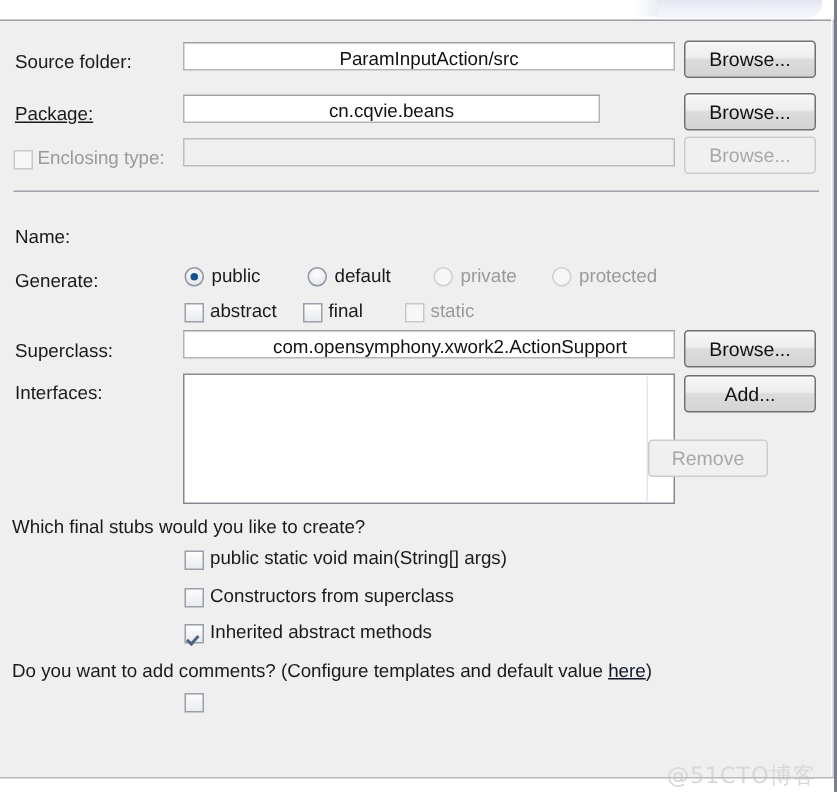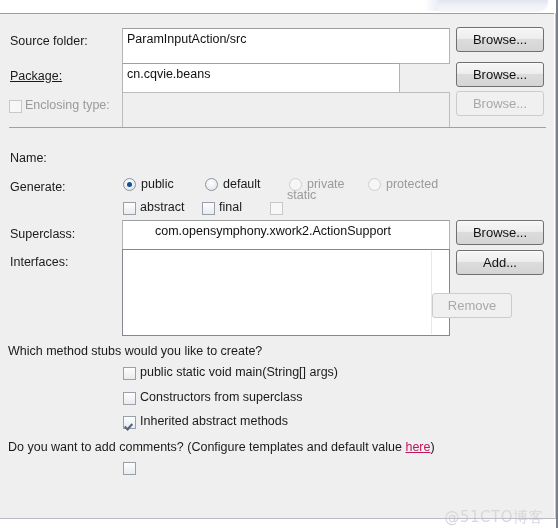--- a/index.html
+++ b/index.html
@@ -99,23 +99,24 @@
     position: absolute;
     box-sizing: border-box;
     background: #ffffff;
     border: 1px solid #b4b4b4;
     border-top-color: #a0a0a0;
     font-family: "Liberation Sans", sans-serif;
     font-size: 12.5px;
     color: #111111;
     padding: 0 4px;
     line-height: 20px;
-    height: 36px;
+    height: 19px;
     white-space: nowrap;
     overflow: hidden;
+    text-align: center;
   }
   .field.disabled {
     background: #efefef;
     border-color: #bcbcbc;
     color: #9a9a9a;
   }
 
   
   .listbox {
     position: absolute;
@@ -207,21 +208,21 @@
 
   
   .sep {
     position: absolute;
     height: 1px;
     background: #9da1a9;
   }
 
   
   .link {
-    color: #be185d;
+    color: #0f172a;
     text-decoration: underline;
   }
 
   
   #watermark {
     position: absolute;
     right: 10px;
     top: 494px;
     font-size: 15px;
     color: #d8d8d8;
@@ -273,34 +274,34 @@
     <div class="rb disabled" style="left:368px; top:164px;"></div>
     <div class="label disabled" style="left:386px; top:162px;">protected</div>
 
     <div class="cb" style="left:123px; top:188px;"></div>
     <div class="label" style="left:140px; top:185px;">abstract</div>
 
     <div class="cb" style="left:202px; top:188px;"></div>
     <div class="label" style="left:219px; top:185px;">final</div>
 
     <div class="cb disabled" style="left:270px; top:188px;"></div>
-    <div class="label disabled" style="left:287px; top:173px;">static</div>
+    <div class="label disabled" style="left:287px; top:185px;">static</div>
 
     <div class="label" style="left:10px; top:212px;">Superclass:</div>
     <div class="field" style="left:122px; top:206px; width:328px;padding-left:32px;">com.opensymphony.xwork2.ActionSupport</div>
     <div class="btn" style="left:456px; top:206px; width:88px;">Browse...</div>
 
     <div class="label" style="left:10px; top:240px;">Interfaces:</div>
     <div class="listbox" style="left:122px; top:235px; width:328px; height:87px;">
       <div class="scroll-sep"></div>
     </div>
     <div class="btn" style="left:456px; top:236px; width:88px;">Add...</div>
     <div class="btn disabled" style="left:432px; top:279px; width:80px;">Remove</div>
 
-    <div class="label" style="left:8px; top:329px;">Which method stubs would you like to create?</div>
+    <div class="label" style="left:8px; top:329px;">Which final stubs would you like to create?</div>
 
     <div class="cb" style="left:123px; top:353px;"></div>
     <div class="label" style="left:140px; top:350px;">public static void main(String[] args)</div>
 
     <div class="cb" style="left:123px; top:378px;"></div>
     <div class="label" style="left:140px; top:375px;">Constructors from superclass</div>
 
     <div class="cb checked" style="left:123px; top:402px;"></div>
     <div class="label" style="left:140px; top:399px;">Inherited abstract methods</div>
 

